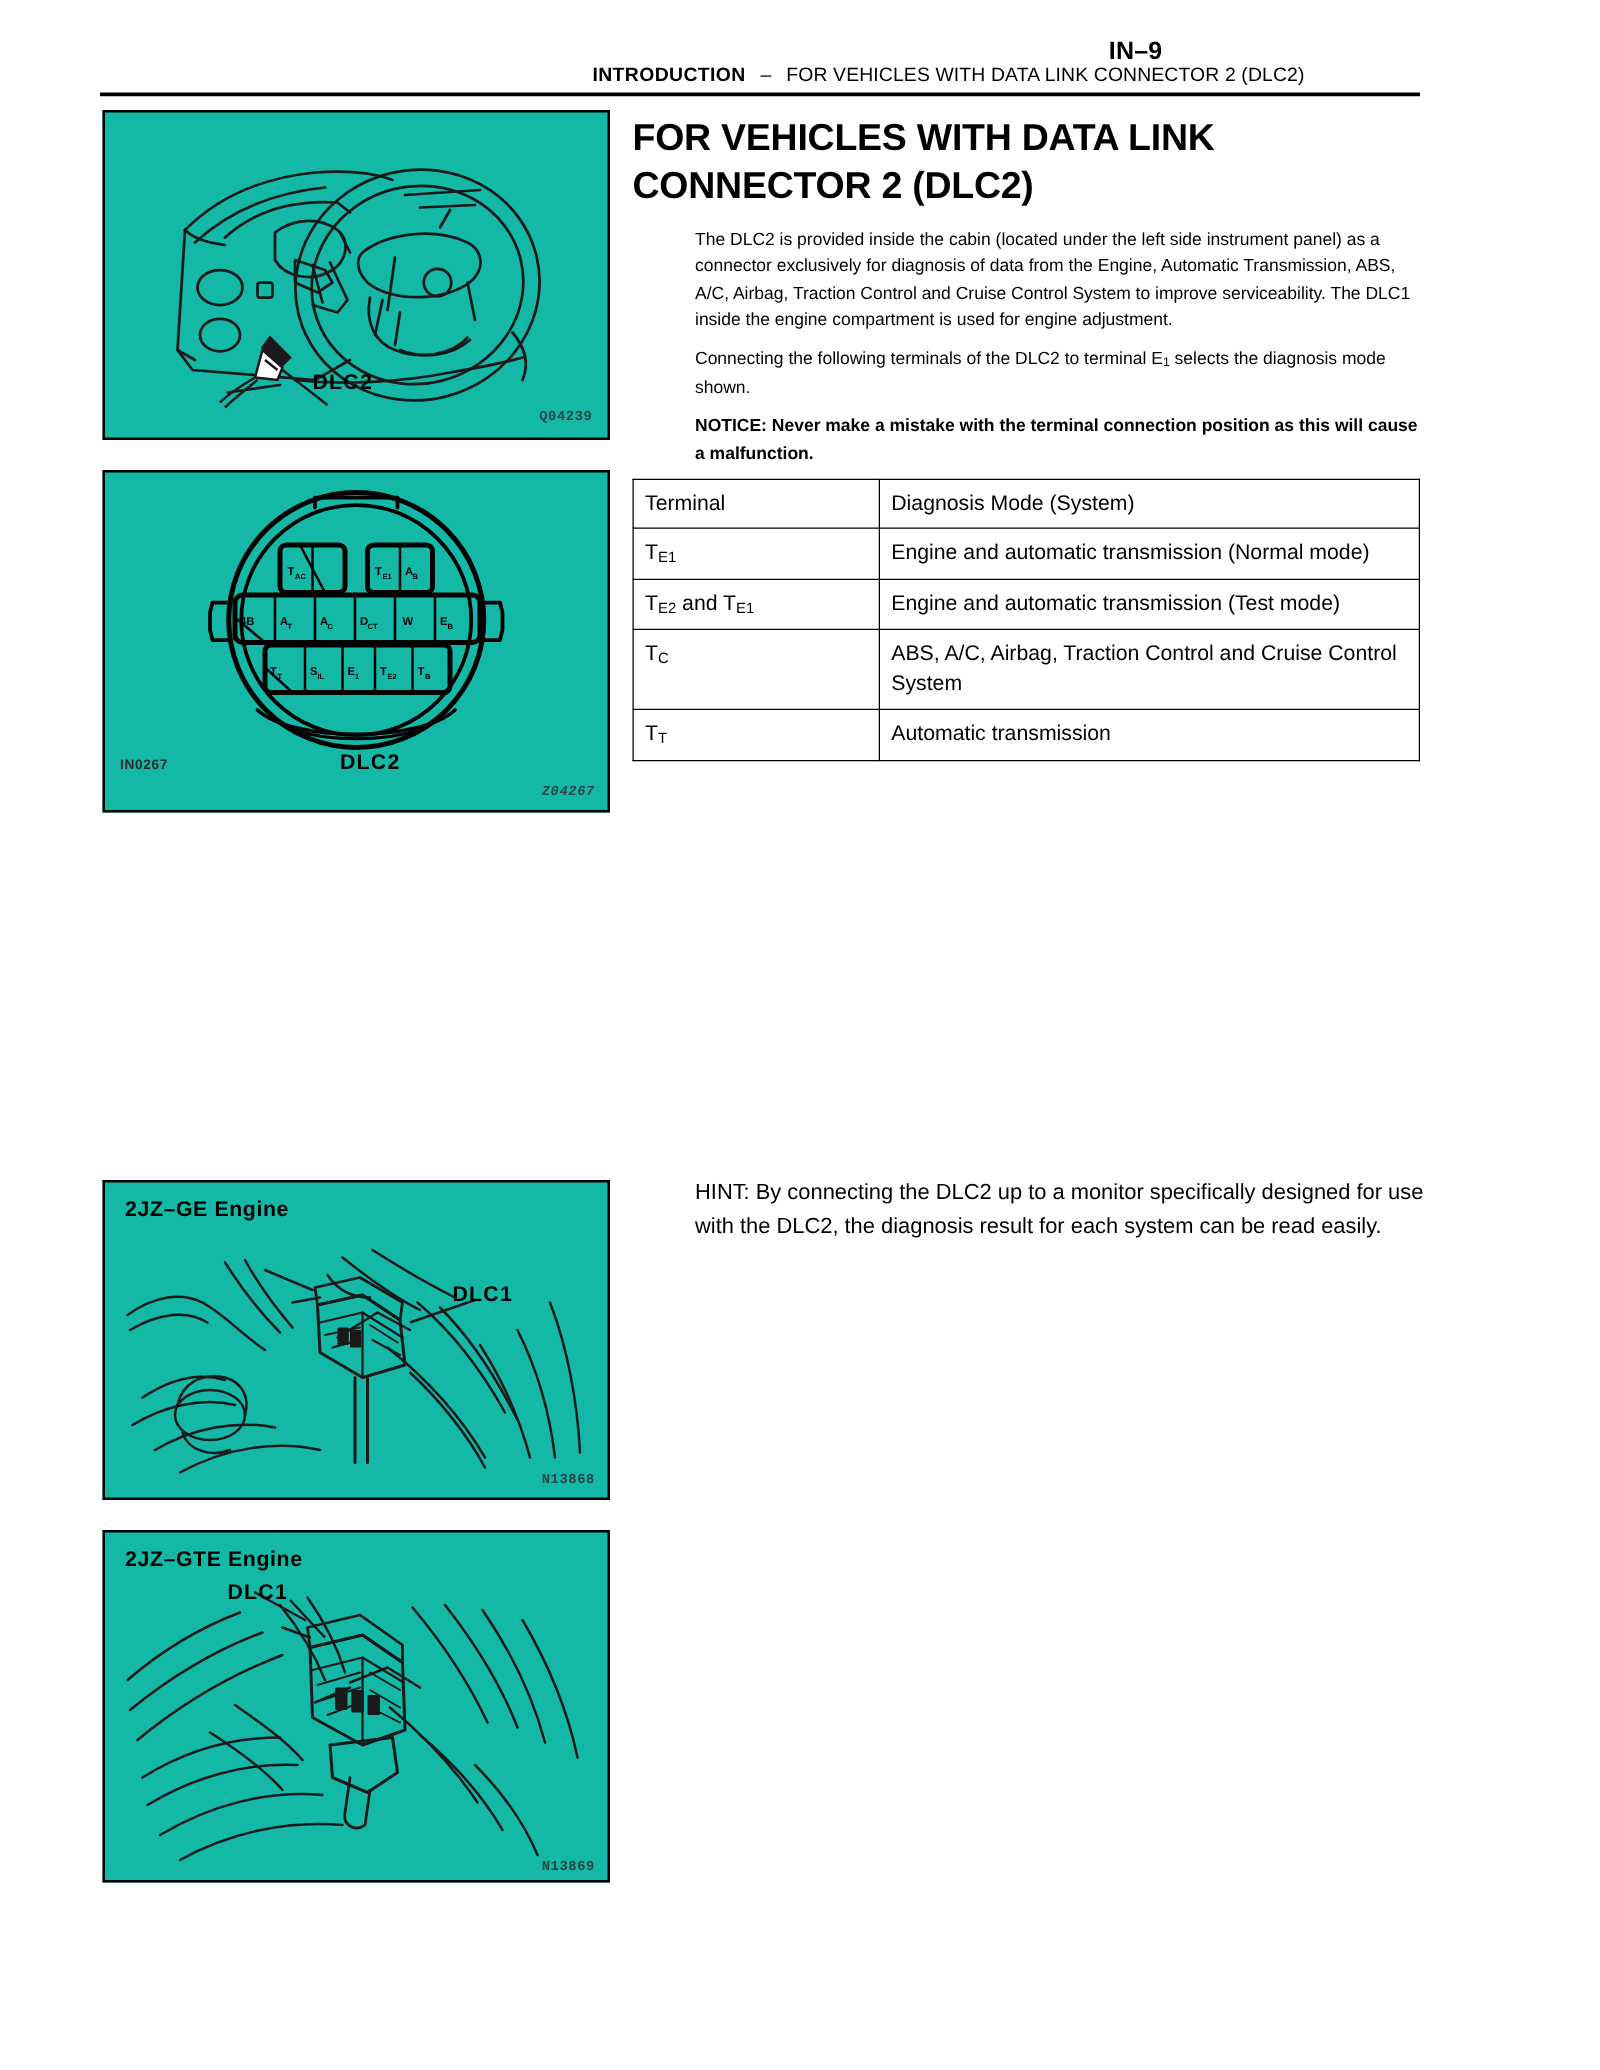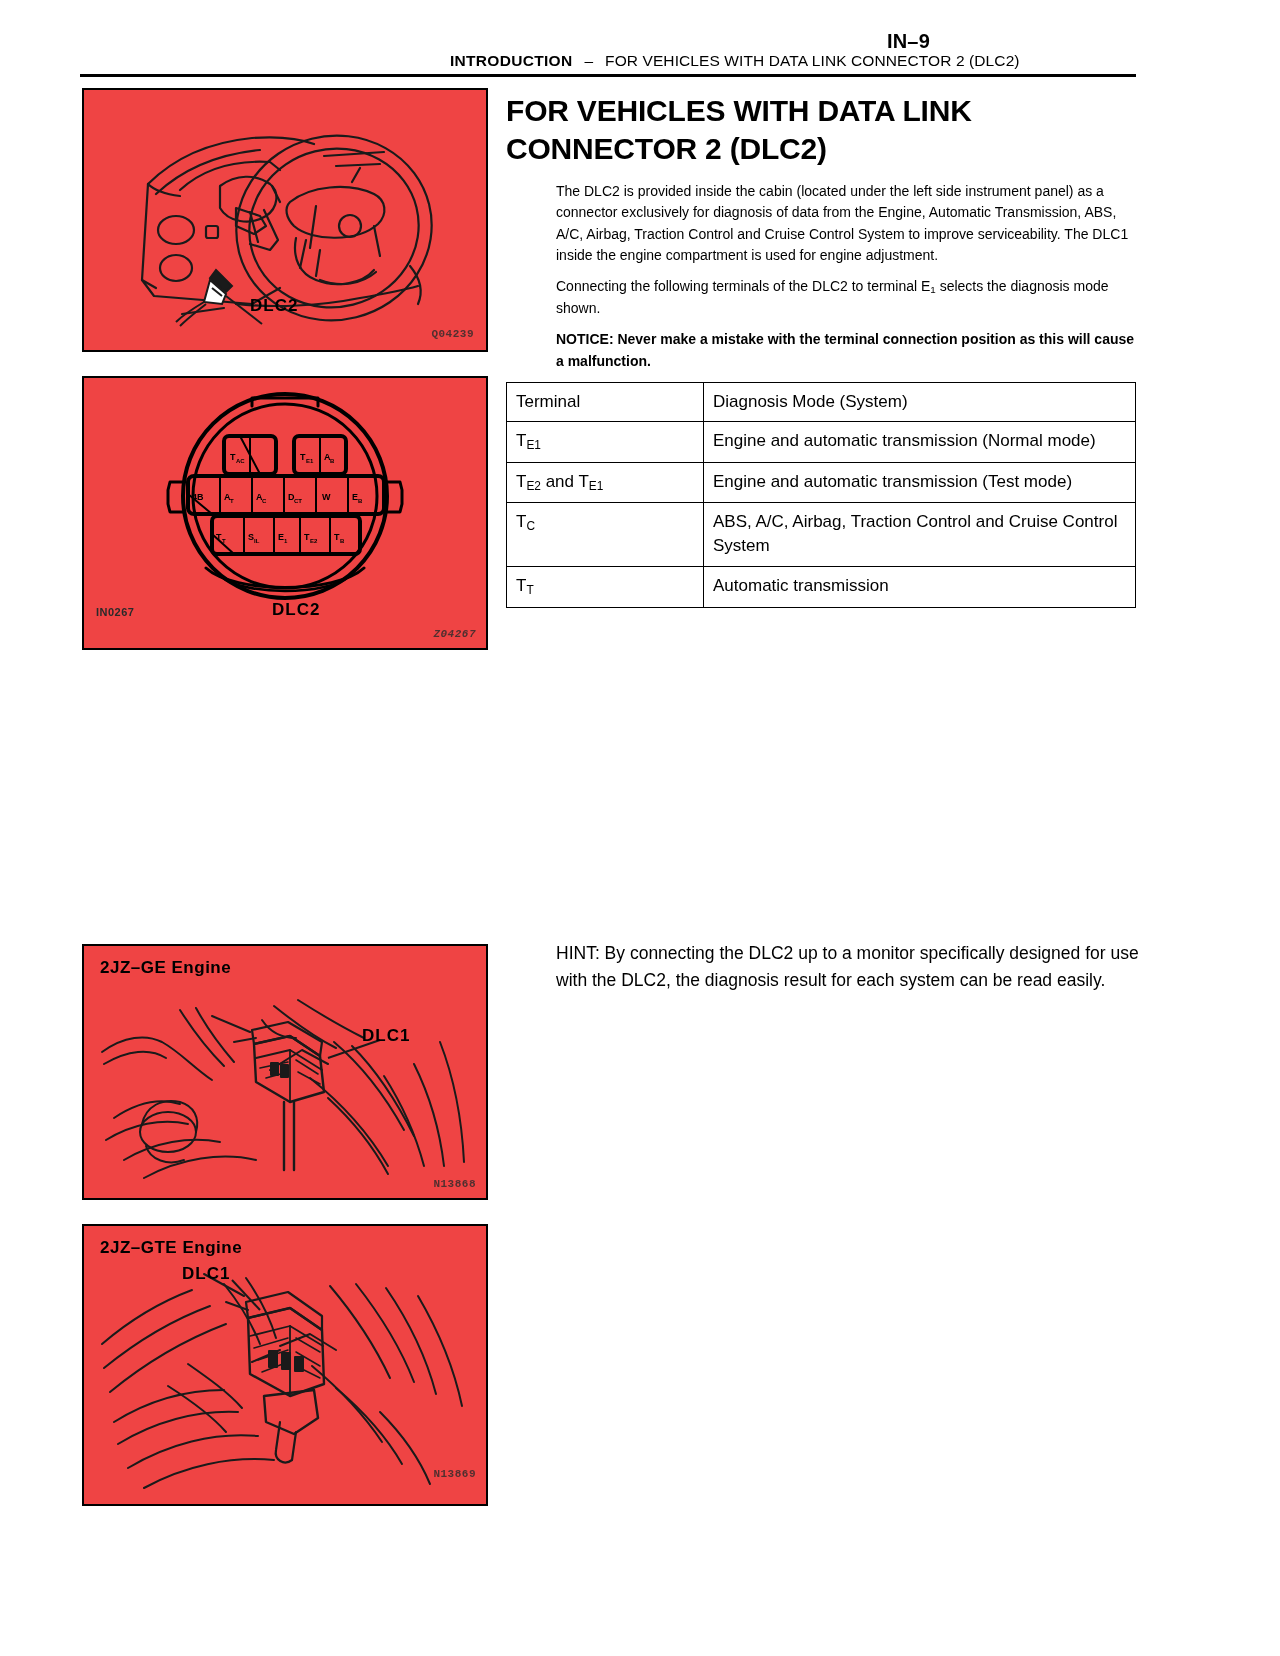--- a/index.html
+++ b/index.html
@@ -34,21 +34,21 @@
   #header-line {
     position: absolute;
     left: 80px;
     top: 74px;
     width: 1056px;
     height: 3px;
     background: #000;
   }
   #header-text {
     position: absolute;
-    left: 450px;
+    left: 474px;
     top: 52px;
     font-size: 15.5px;
     white-space: nowrap;
   }
   #header-text .hdr-section {
     font-weight: bold;
     letter-spacing: 0.3px;
   }
   #header-text .hdr-dash {
     padding: 0 12px;
@@ -112,21 +112,21 @@
   #lower-right p {
     font-size: 17.5px;
     line-height: 1.52;
     margin: 0;
   }
 
   
   .figbox {
     position: absolute;
     border: 2.5px solid #000;
-    background: #ef4444;
+    background: #14b8a6;
     overflow: hidden;
   }
   #fig-dash   { left: 82px;  top: 88px;   width: 402px; height: 260px; }
   #fig-conn   { left: 82px;  top: 376px;  width: 402px; height: 270px; }
   #fig-ge     { left: 82px;  top: 944px;  width: 402px; height: 252px; }
   #fig-gte    { left: 82px;  top: 1224px; width: 402px; height: 278px; }
 
   .figbox svg { display: block; width: 100%; height: 100%; }
 
   .fig-label {
@@ -442,14 +442,14 @@
     <g fill="#1a1a1a">
       <rect x="184" y="124" width="10" height="18" rx="1"></rect>
       <rect x="197" y="126" width="10" height="18" rx="1"></rect>
       <rect x="210" y="130" width="10" height="16" rx="1"></rect>
     </g>
 
     <path d="M176 84 L 148 54" fill="none" stroke="#1a1a1a" stroke-width="2"></path>
   </svg>
   <div class="fig-title" style="left:16px; top:12px;">2JZ–GTE Engine</div>
   <div class="fig-label" style="left:98px; top:38px;">DLC1</div>
-  <div class="fig-id" style="right:10px; bottom:24px;margin-top:41px;">N13869</div>
+  <div class="fig-id" style="right:10px; bottom:4px;margin-top:41px;">N13869</div>
 </div>
 
 </body></html>

